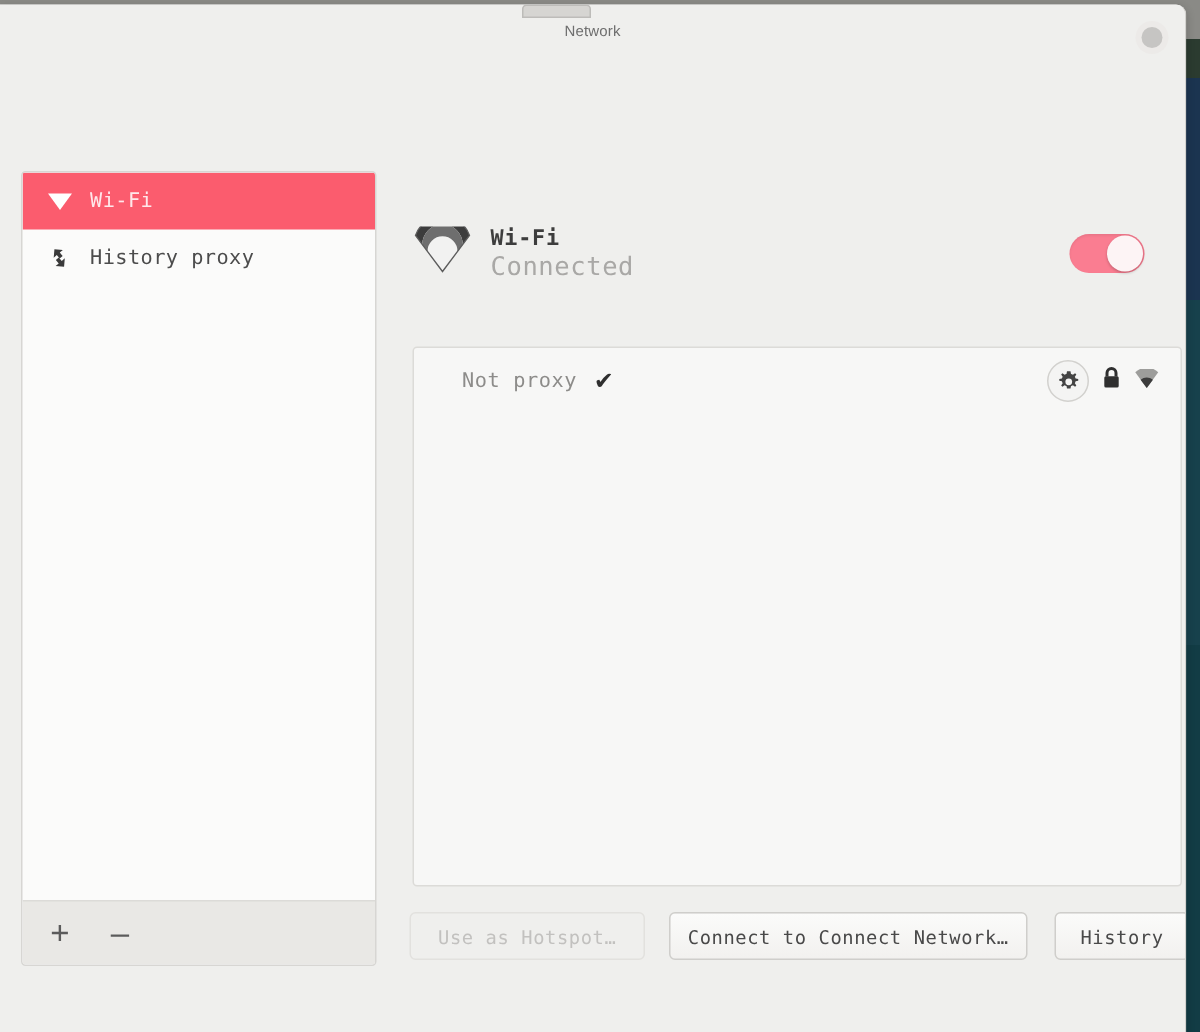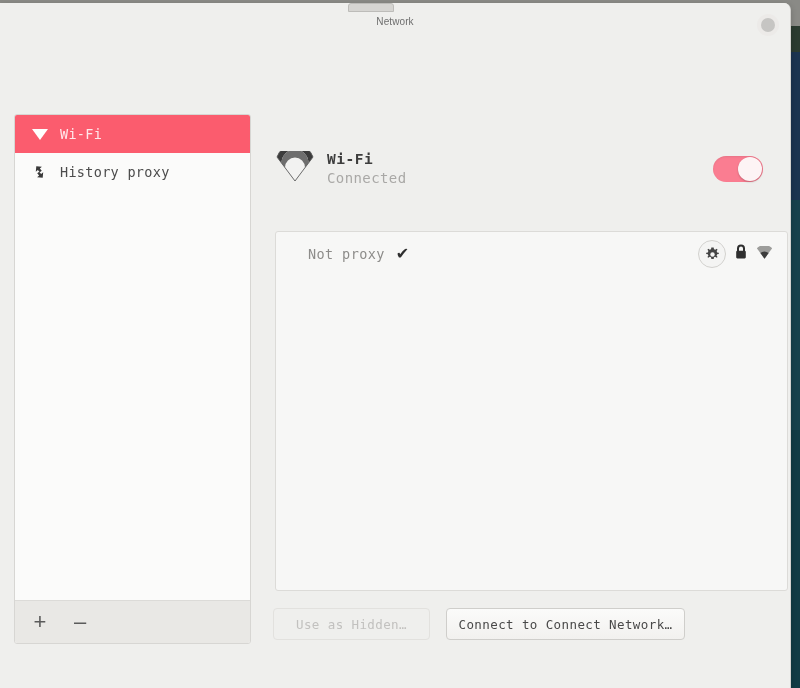--- a/index.html
+++ b/index.html
@@ -195,21 +195,21 @@
     margin-left: 12px;
   }
   #device-name {
     font-size: 14.5px;
     font-weight: bold;
     color: #3d3d3d;
     letter-spacing: 0.5px;
     line-height: 17px;
   }
   #device-status {
-    font-size: 14px;
+    font-size: 17px;
     color: #a9a8a6;
     letter-spacing: 0.4px;
     line-height: 17px;
     margin-top: 2px;
   }
   #wifi-toggle {
     position: absolute;
     right: 12px;
     top: 12px;
     width: 50px;
@@ -408,19 +408,20 @@
               <svg width="17" height="14" viewBox="0 0 18 15">
                 <path d="M0.8 2.4 A11.5 11.5 0 0 1 17.2 2.4 L9 13.6 Z" fill="#9d9d9b"></path>
                 <path d="M4.6 7.6 A7.2 7.2 0 0 1 13.4 7.6 L9 13.6 Z" fill="#3c3c3c"></path>
               </svg>
             </span>
           </span>
         </div>
       </div>
 
       <div id="action-bar">
-        <div class="action-btn disabled" id="btn-hotspot">Use as Hidden…</div>
+        <div class="action-btn disabled" id="btn-hotspot">Use as Hotspot…</div>
         <div class="action-btn" id="btn-hidden">Connect to Connect Network…</div>
+        <div class="action-btn" id="btn-history">History</div>
       </div>
 
     </div>
   </div>
 </div>
 
 </body></html>

